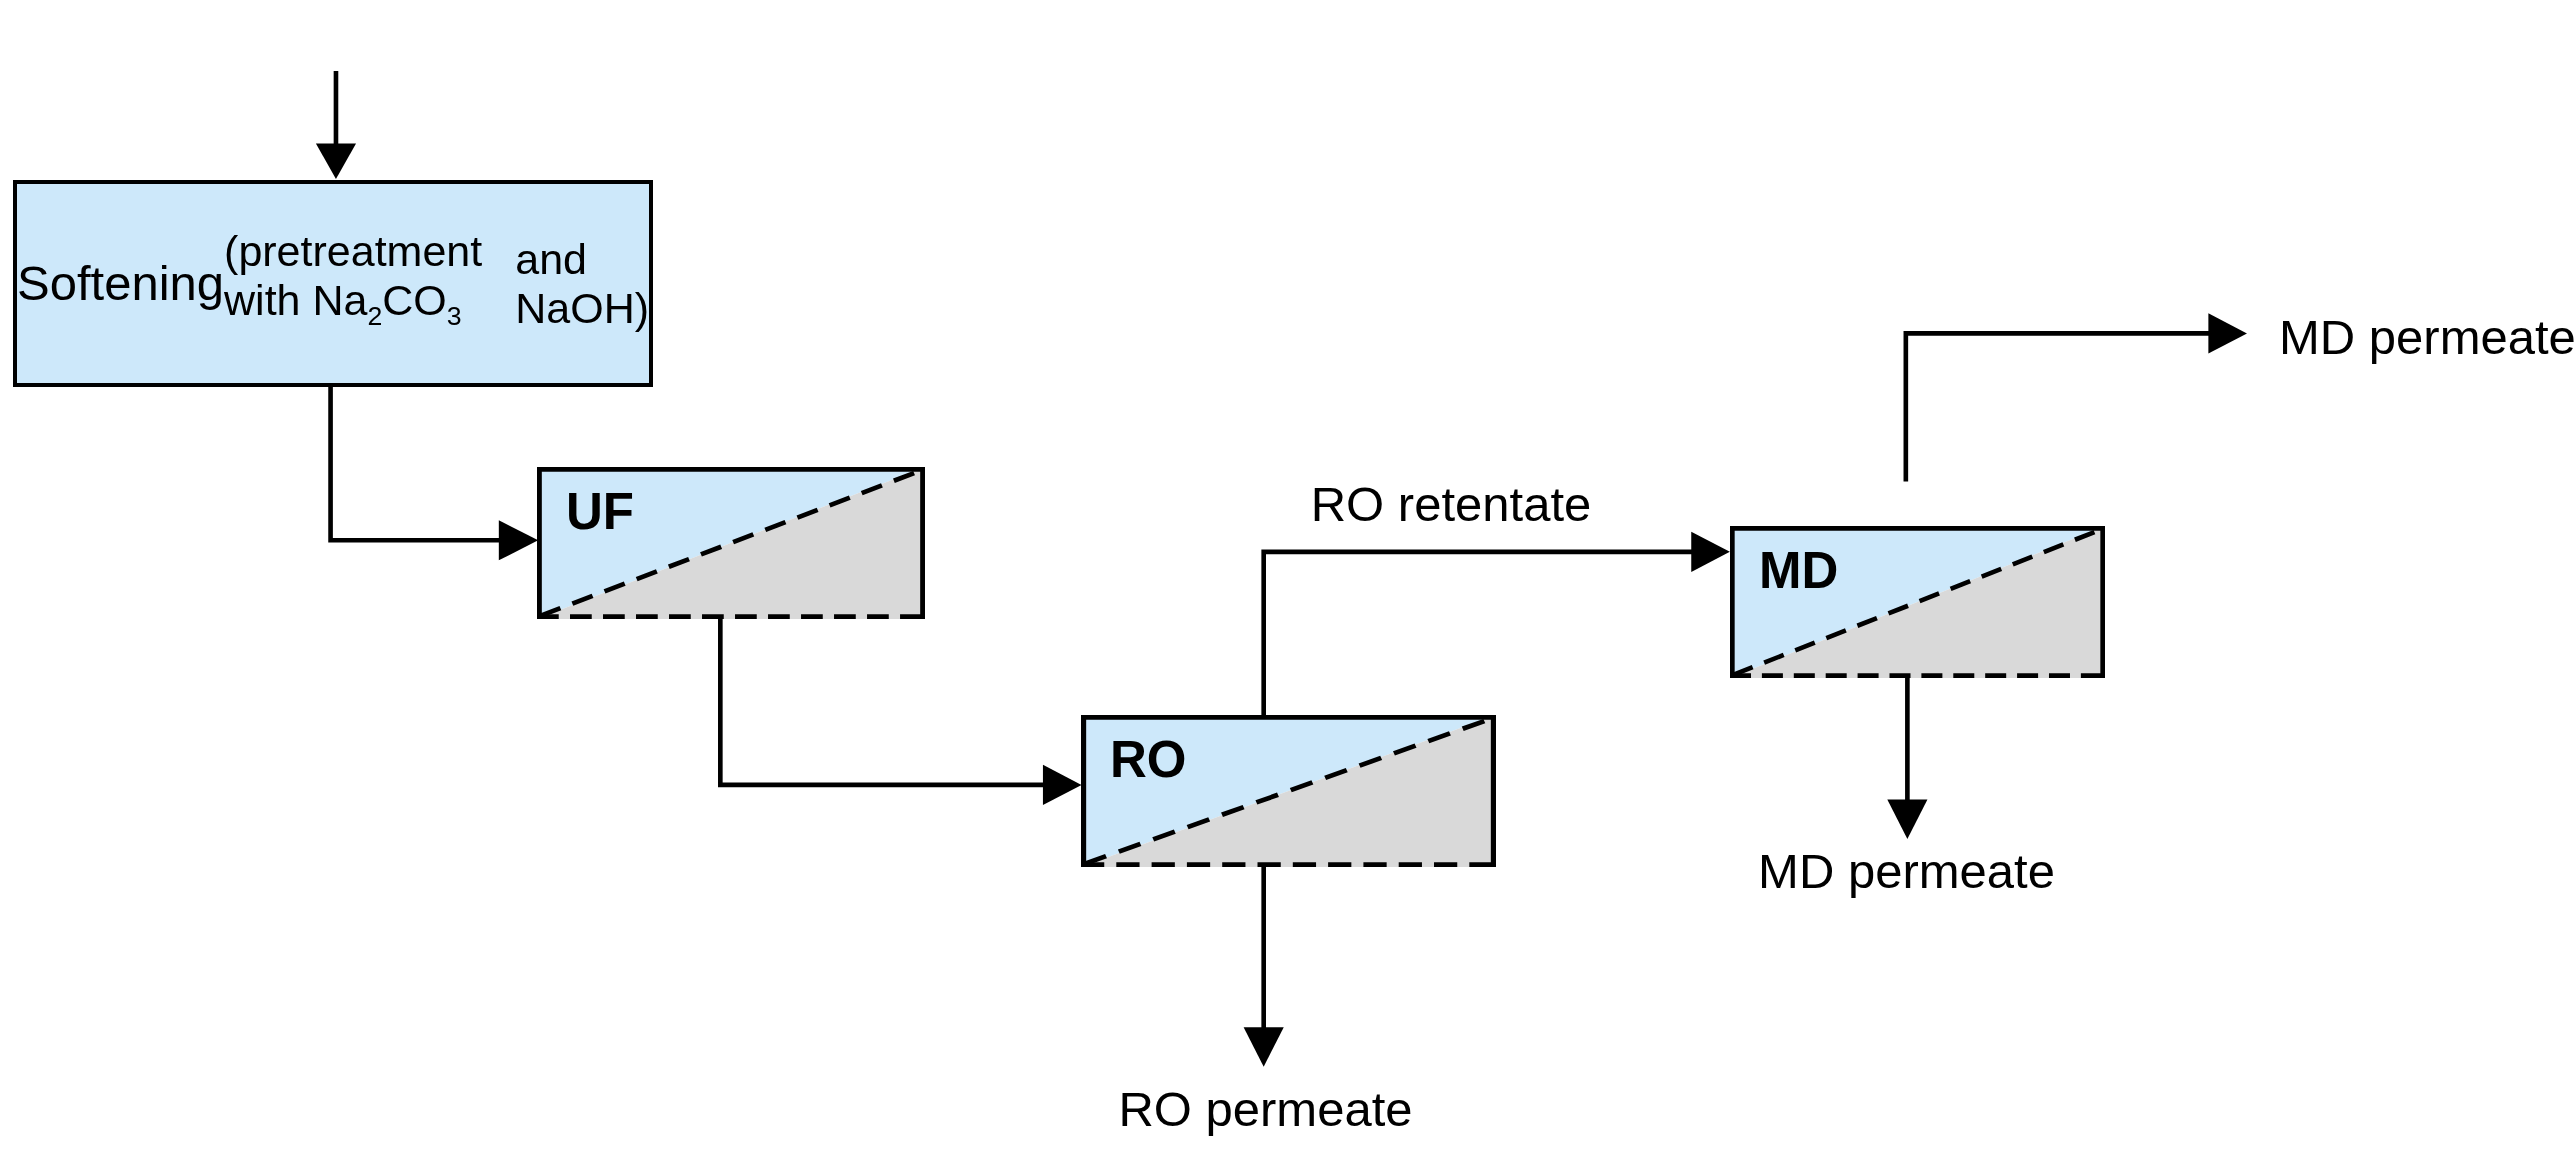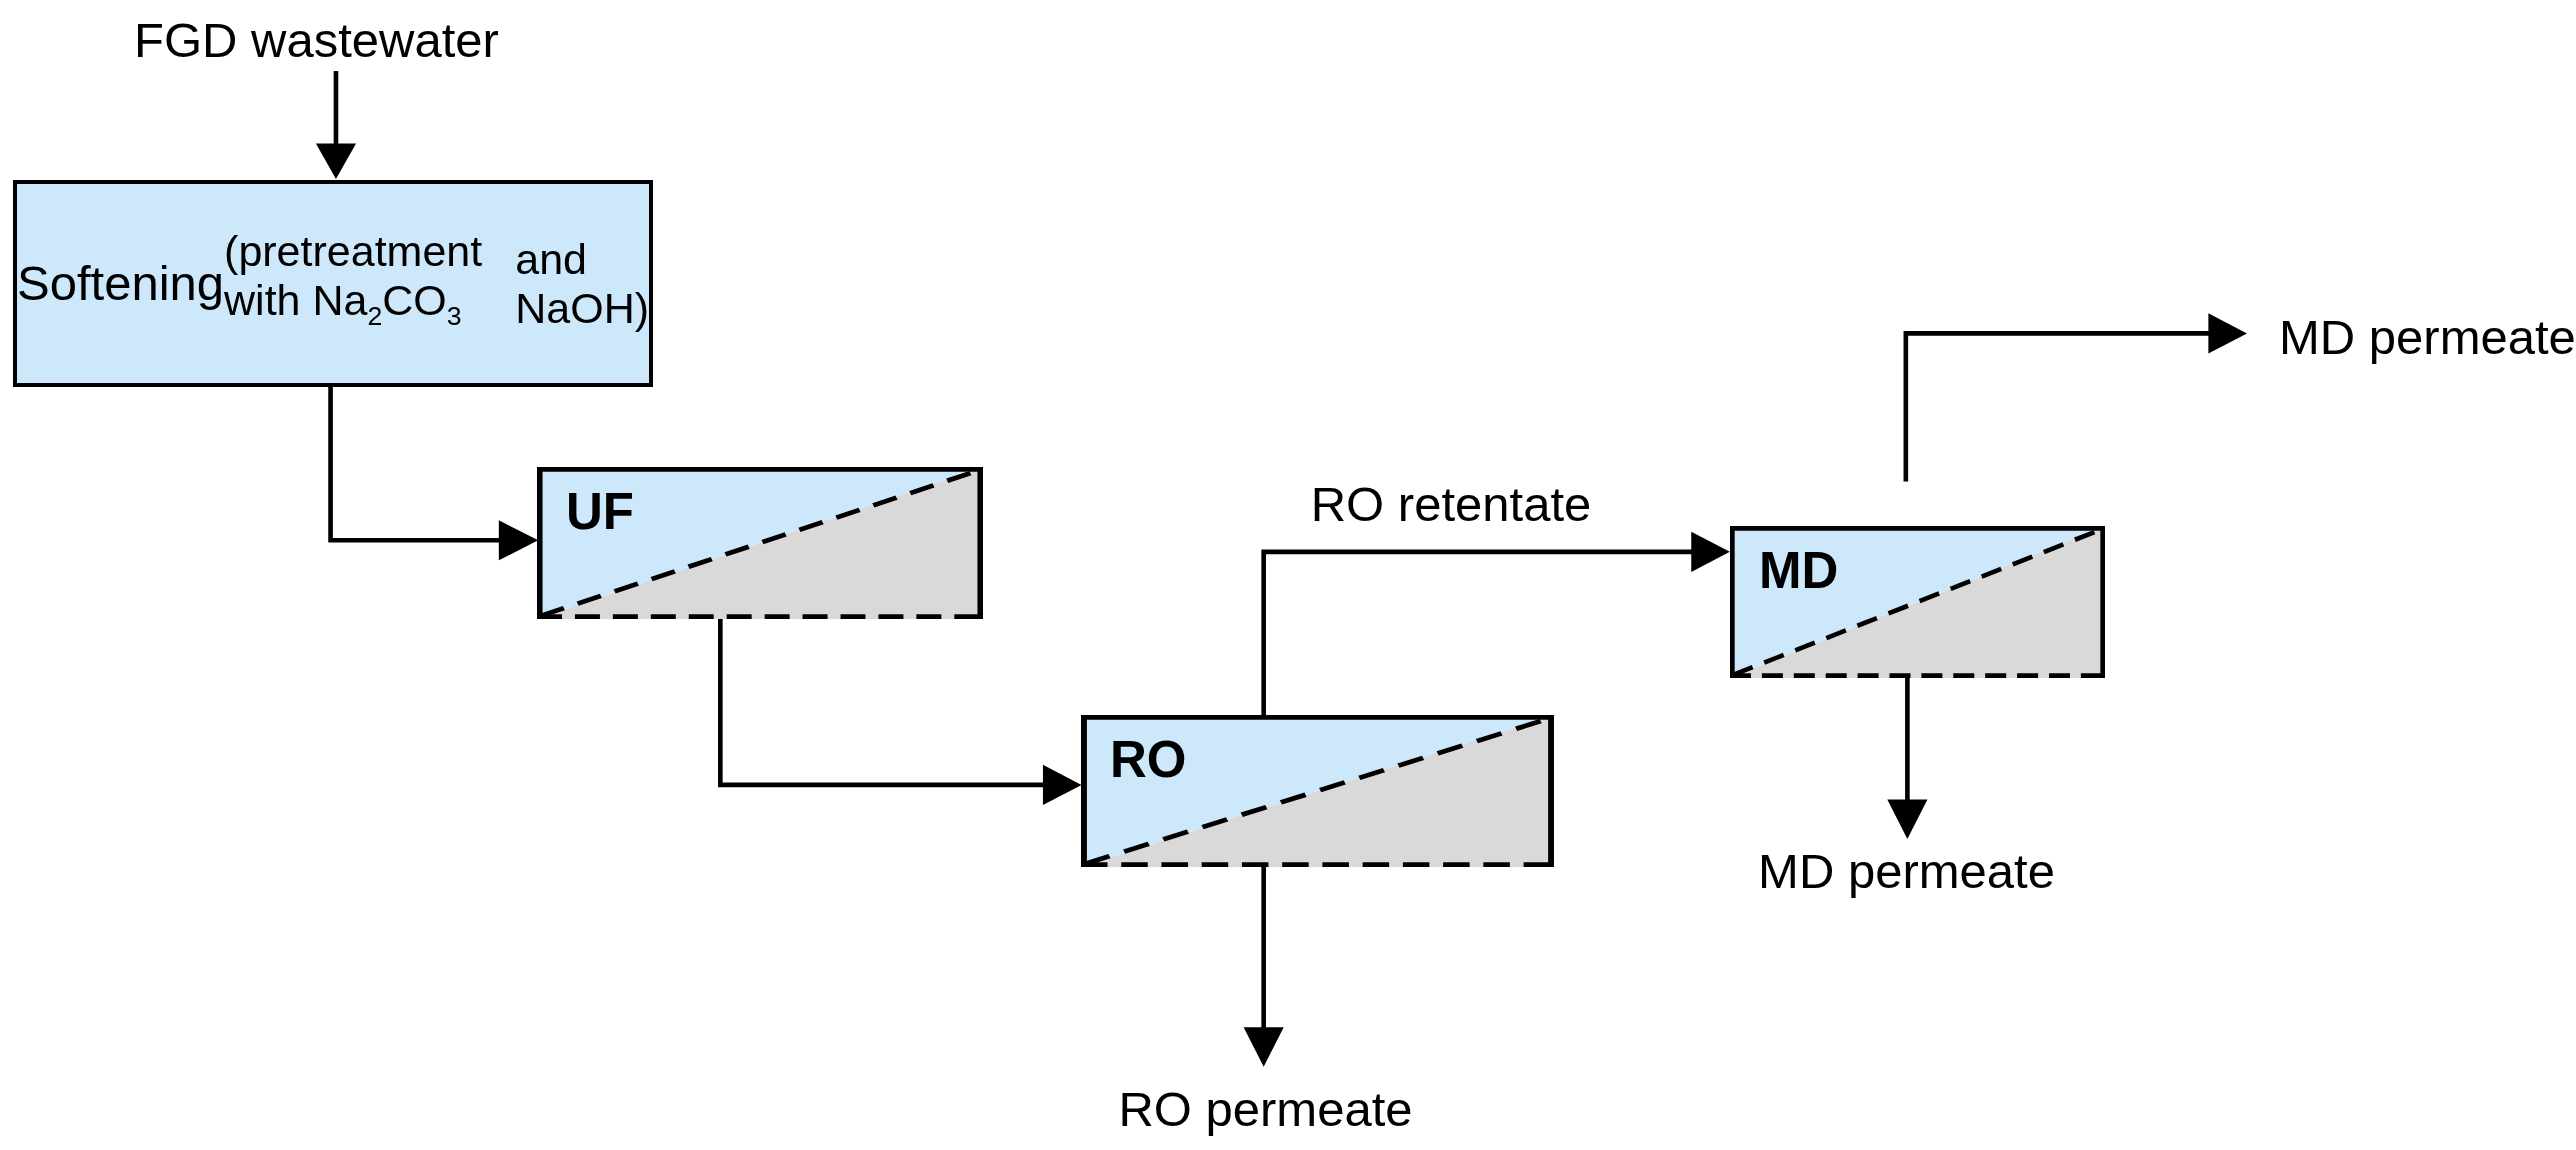--- a/index.html
+++ b/index.html
@@ -38,21 +38,21 @@
     display: flex;
     align-items: center;
     justify-content: center;
   }
   .softening-title { font-size: 49px; line-height: 59px; }
   .softening-sub { font-size: 43px; line-height: 49px; }
   .softening-sub sub { font-size: 0.62em; }
 
   .membrane-box {
     position: absolute;
-    width: 446px; height: 152px;
+    width: 388px; height: 152px;
   }
   .membrane-box svg { position: absolute; left: 0; top: 0; width: 100%; height: 100%; }
   .membrane-label {
     position: absolute;
     left: 29px; top: 18.5px;
     font-size: 51px;
     font-weight: bold;
     line-height: 51px;
   }
 </style>
@@ -78,21 +78,20 @@
     <path class="flow-line" d="M2469,624 L2469,432 L2862,432"></path>
     <polygon class="arrow-head" points="2861,406 2861,458 2911,432"></polygon>
 
     <path class="flow-line" d="M2471,817 L2471,1038"></path>
     <polygon class="arrow-head" points="2445,1036 2497,1036 2471,1087"></polygon>
 
     <path class="flow-line" d="M1637,1121 L1637,1333"></path>
     <polygon class="arrow-head" points="1611,1331 1663,1331 1637,1382"></polygon>
   </svg>
 
-  <div class="stream-label center" style="left:77px; top:12.4px; width:479px;">FGD wastewater</div>
 
   <div class="softening-box">
     <div class="softening-title">Softening</div>
     <div class="softening-sub"><span>(pretreatment with Na</span><sub>2</sub><span>CO</span><sub>3</sub></div>
     <div class="softening-sub">and NaOH)</div>
   </div>
 
   <div class="membrane-box" style="left:537px; top:467px;">
     <svg viewBox="0 0 482 197" preserveAspectRatio="none">
       <polygon points="0,0 482,0 0,197" fill="#CDE8FA"></polygon>

